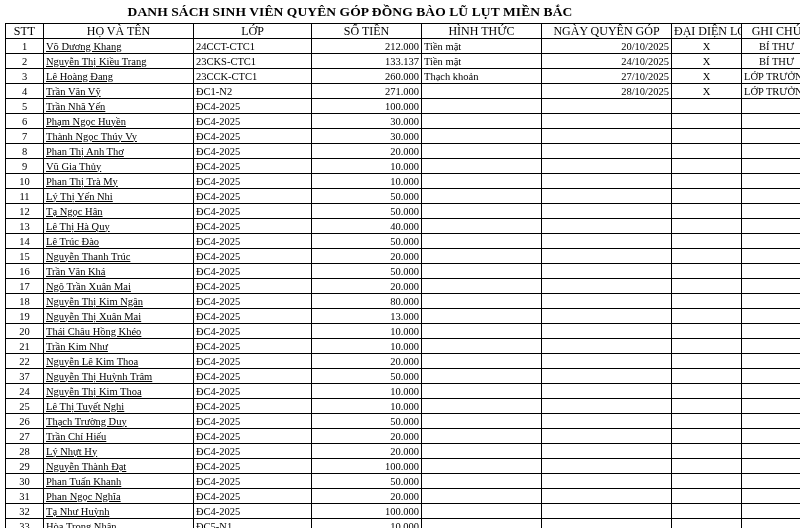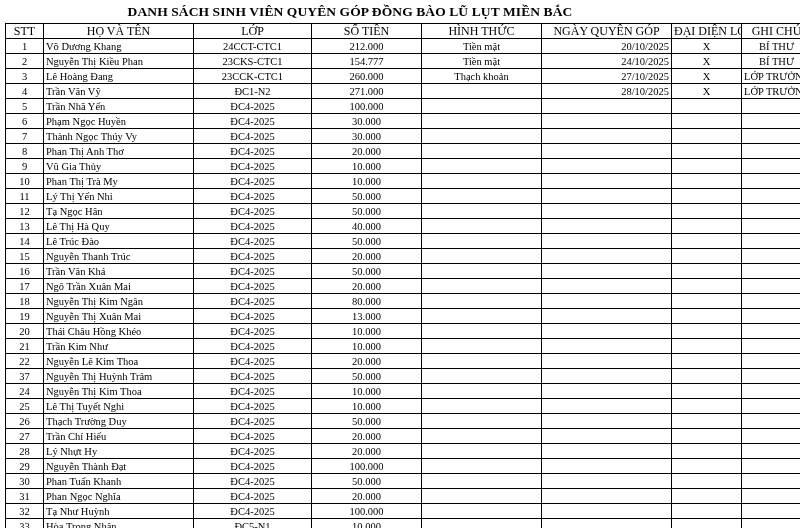--- a/index.html
+++ b/index.html
@@ -56,24 +56,24 @@
   col.c-stt    { width: 38px; }
   col.c-name   { width: 150px; }
   col.c-class  { width: 118px; }
   col.c-money  { width: 110px; }
   col.c-form   { width: 120px; }
   col.c-date   { width: 130px; }
   col.c-rep    { width: 70px; }
   col.c-note   { width: 70px; }
 
   td.stt   { text-align: center; }
-  td.name  { text-align: left; padding-left: 4px; }
-  td.class { text-align: center; }
-  td.money { text-align: center; }
-  td.form  { text-align: center; }
+  td.name  { text-align: left; padding-left: 4px; text-decoration: underline; }
+  td.class { text-align: left; }
+  td.money { text-align: right; }
+  td.form  { }
   td.date  { text-align: right; }
   td.rep   { text-align: center; }
   td.note  { text-align: center; }
 </style>
 </head>
 <body>
 
 <div class="page">
 
   <div class="doc-title">DANH SÁCH SINH VIÊN QUYÊN GÓP ĐỒNG BÀO LŨ LỤT MIỀN BẮC</div>
@@ -107,23 +107,23 @@
           <td class="name">Võ Dương Khang</td>
           <td class="class">24CCT-CTC1</td>
           <td class="money">212.000</td>
           <td class="form">Tiền mặt</td>
           <td class="date">20/10/2025</td>
           <td class="rep">X</td>
           <td class="note">BÍ THƯ</td>
         </tr>
         <tr>
           <td class="stt">2</td>
-          <td class="name">Nguyễn Thị Kiều Phan</td>
+          <td class="name">Nguyễn Thị Kiều Trang</td>
           <td class="class">23CKS-CTC1</td>
-          <td class="money">154.777</td>
+          <td class="money">133.137</td>
           <td class="form">Tiền mặt</td>
           <td class="date">24/10/2025</td>
           <td class="rep">X</td>
           <td class="note">BÍ THƯ</td>
         </tr>
         <tr>
           <td class="stt">3</td>
           <td class="name">Lê Hoàng Đang</td>
           <td class="class">23CCK-CTC1</td>
           <td class="money">260.000</td>

